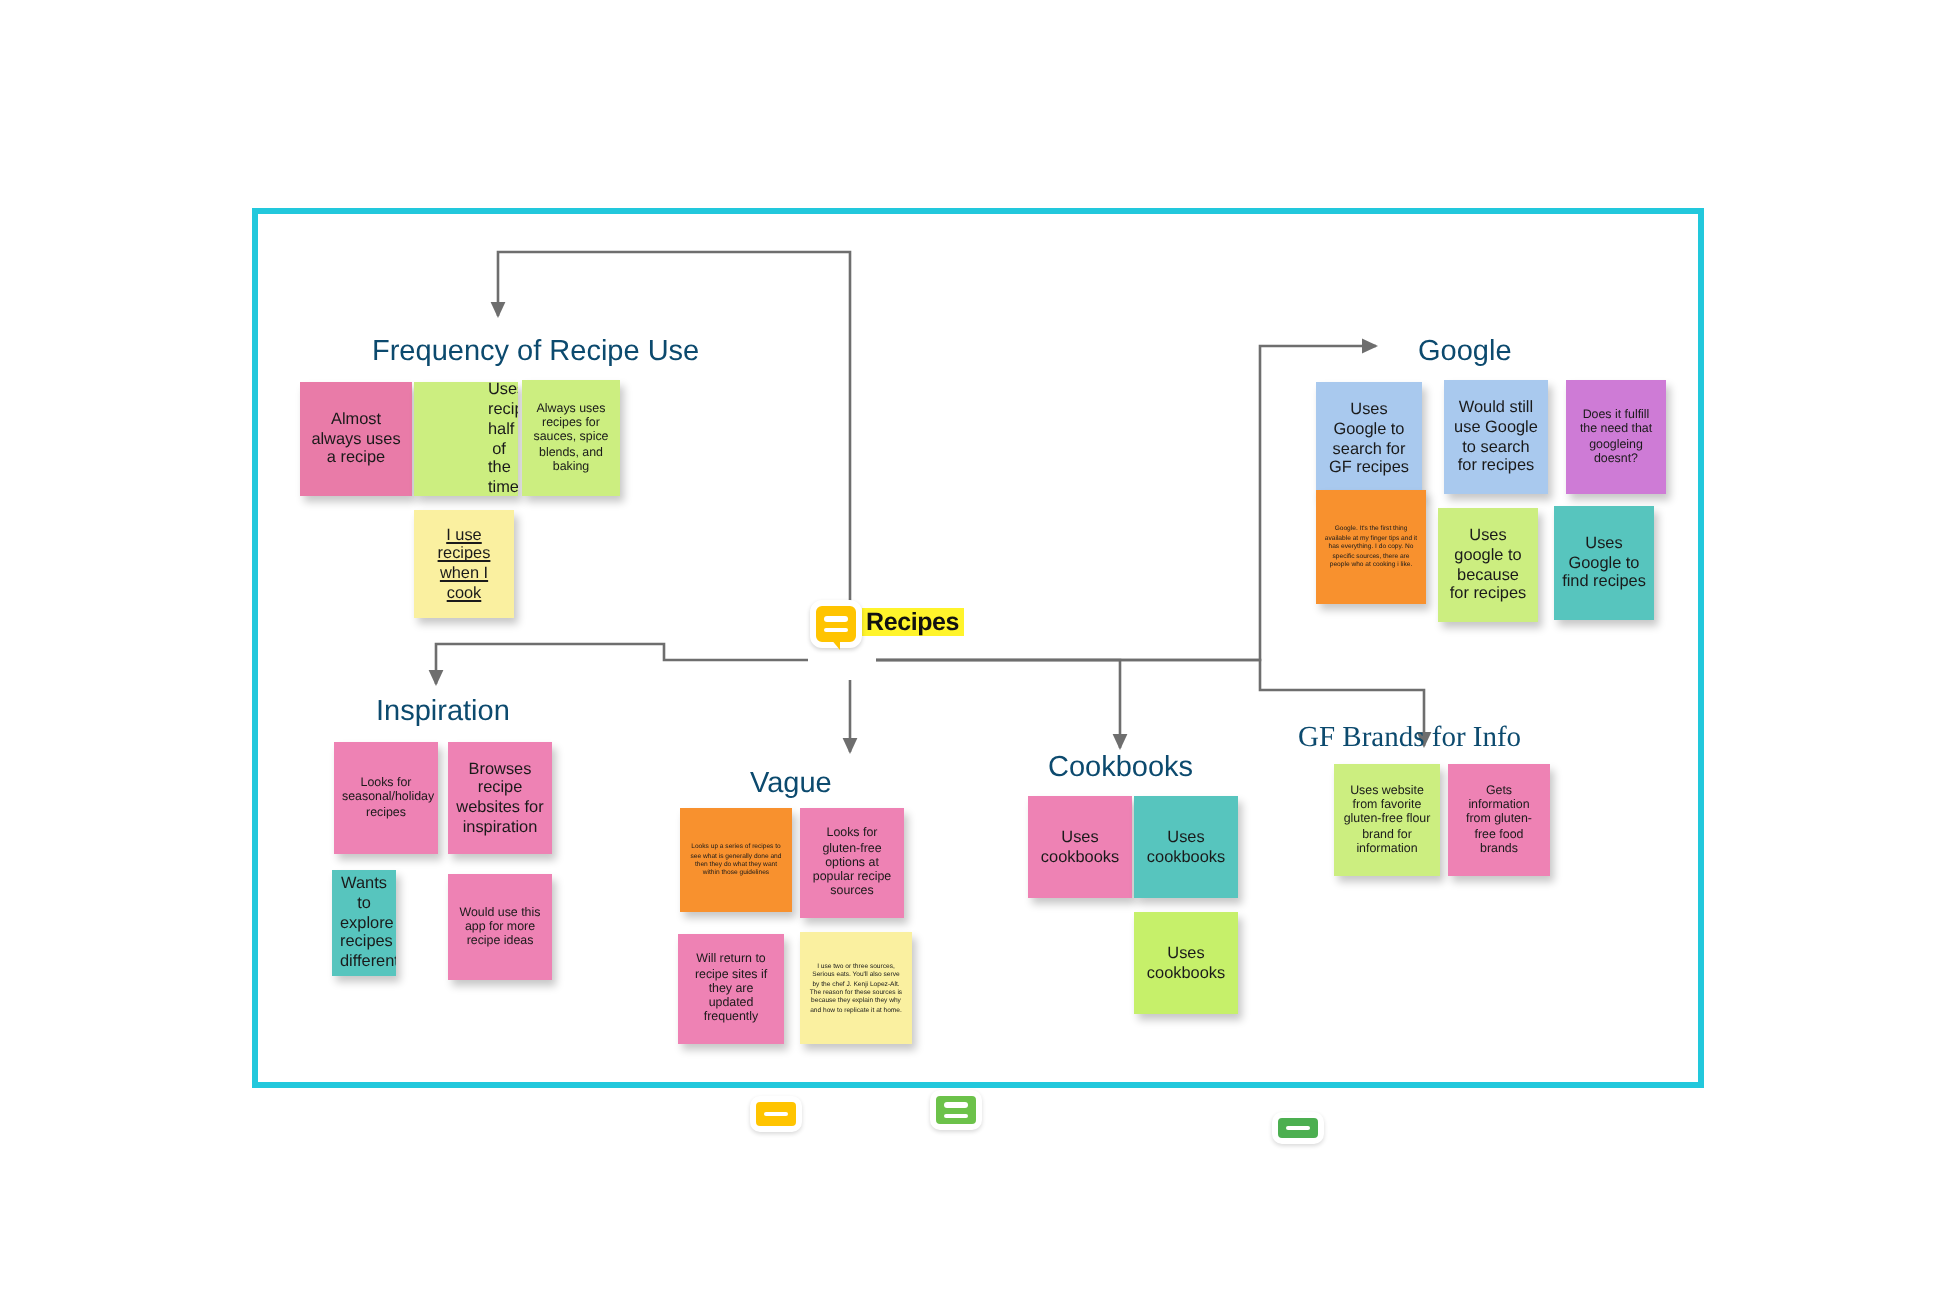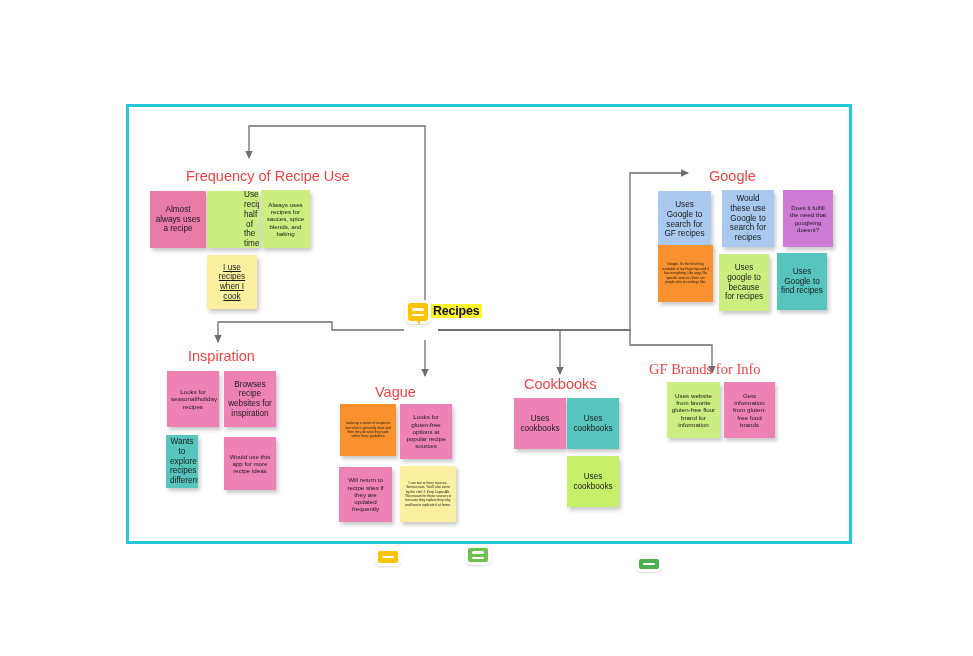--- a/index.html
+++ b/index.html
@@ -23,21 +23,21 @@
             align-items:center;gap:3px;position:relative;
             box-shadow:0 1px 2px rgba(0,0,0,.18);}
   .hub-icon i{display:block;width:12px;height:2.5px;background:#ffffff;border-radius:2px;}
   .hub-icon:after{content:"";position:absolute;bottom:-4px;left:7px;
             width:0;height:0;border-left:5px solid transparent;
             border-right:0 solid transparent;border-top:6px solid #FFC400;}
   .hub-label{margin-top:-2px;background:#FFF42B;color:#111;
              font-size:12.5px;font-weight:700;padding:0 2px;letter-spacing:-.2px;}
 
   
-  .ctitle{position:absolute;font-size:14.5px;color:#ef4444;
+  .ctitle{position:absolute;font-size:14.5px;color:#0c4a6e;
           font-weight:400;white-space:nowrap;}
 
   
   .note{position:absolute;box-sizing:border-box;
         display:flex;align-items:center;justify-content:center;
         text-align:center;color:#1a1a1a;line-height:1.18;
         padding:3px 4px;overflow:hidden;
         box-shadow:2px 3px 4px rgba(0,0,0,.22);}
   .note span{display:block;width:100%;}
   .n-md{font-size:8.2px;}
@@ -105,21 +105,21 @@
     <span>Always uses recipes for sauces, spice blends, and baking</span>
   </div>
   <div class="note n-md" style="left: 207px; top: 255px; width: 50px; height: 54px; background: rgb(250, 240, 160); text-decoration: underline;">
     <span>I use recipes when I cook</span>
   </div>
 
   <div class="note n-md" style="left: 658px; top: 191px; width: 53px; height: 57px; background: rgb(169, 201, 238);">
     <span>Uses Google to search for GF recipes</span>
   </div>
   <div class="note n-md" style="left: 722px; top: 190px; width: 52px; height: 57px; background: rgb(169, 201, 238);">
-    <span>Would these use Google to search for recipes</span>
+    <span>Would still use Google to search for recipes</span>
   </div>
   <div class="note n-sm" style="left: 783px; top: 190px; width: 50px; height: 57px; background: rgb(206, 123, 214);">
     <span>Does it fulfill the need that googleing doesnt?</span>
   </div>
   <div class="note n-xs" style="left: 658px; top: 245px; width: 55px; height: 57px; background: rgb(248, 145, 46);">
     <span>Google. It's the first thing available at my finger tips and it has everything. I do copy. No specific sources, there are people who at cooking i like.</span>
   </div>
   <div class="note n-md" style="left: 719px; top: 254px; width: 50px; height: 57px; background: rgb(204, 238, 128);">
     <span>Uses google to because for recipes</span>
   </div>

